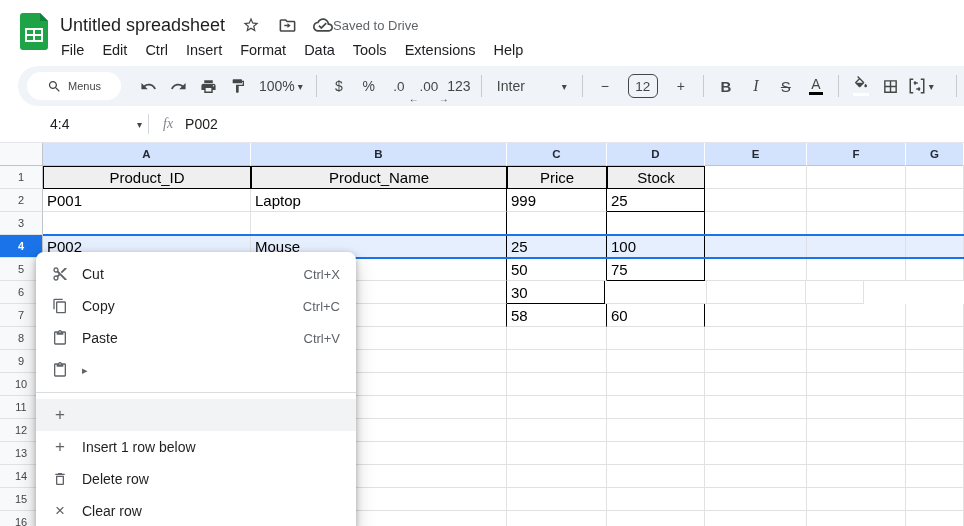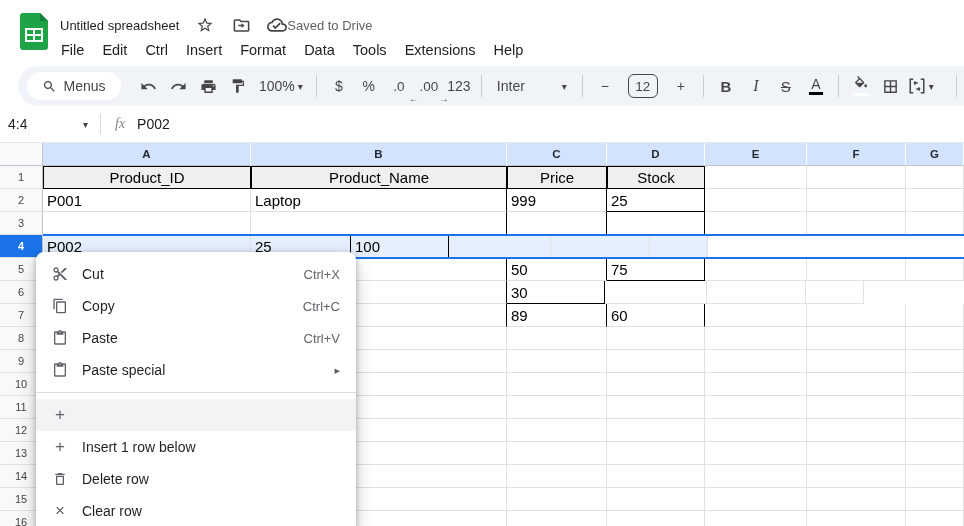--- a/index.html
+++ b/index.html
@@ -3,32 +3,32 @@
 <meta charset="utf-8">
 <style>
   * { margin:0; padding:0; box-sizing:border-box; }
   body { font-family:"Liberation Sans", sans-serif; background:#fff; }
   .screen { position:relative; width:964px; height:526px; overflow:hidden; background:#fff; }
 
   
   .titlebar { position:absolute; left:0; top:0; width:964px; height:66px; background:#fff; }
   .logo { position:absolute; left:20px; top:13px; width:28px; height:37px; }
   .title-row { position:absolute; left:60px; top:12px; height:26px; display:flex; align-items:center; }
-  .doc-title { font-size:13px; color:#1f1f1f; }
+  .doc-title { font-size:18px; color:#1f1f1f; }
   .t-icon { width:20px; height:20px; margin-left:16px; color:#444746; display:flex; align-items:center; justify-content:center; }
   .saved { font-size:13px; color:#5f6368; margin-left:0; }
   .menubar { position:absolute; left:52px; top:38px; height:24px; display:flex; align-items:center; }
   .mitem { font-size:14.5px; color:#202124; padding:2px 9px; border-radius:4px; cursor:default; }
 
   
   .toolbar { position:absolute; left:18px; top:66px; width:946px; height:40px; background:#f0f4f9;
              border-radius:24px 0 0 24px; display:flex; align-items:center; padding-left:9px; color:#444746; }
   .search-pill { width:94px; height:28px; background:#fff; border-radius:14px; display:flex; align-items:center;
                  justify-content:center; gap:6px; margin-right:12px; }
-  .search-pill span { font-size:14px; color:#444746;text-align:right; }
+  .search-pill span { font-size:11px; color:#444746;text-align:right; }
   .tbtn { min-width:30px; height:28px; display:flex; align-items:center; justify-content:center;
           border-radius:4px; font-size:14px; color:#444746; }
   .tdiv { width:1px; height:22px; background:#c7cbd1; margin:0 7px; flex:none; }
   .caret { font-size:10px; color:#444746; margin-left:3px; }
   .zoomc { display:flex; align-items:center; padding:0 6px; font-size:14px; }
   .dec { position:relative; font-size:13.5px; padding:0 4px; }
   .dec .sub { position:absolute; right:-5px; bottom:-4px; font-size:10px; }
   .fontc { display:flex; align-items:center; width:86px; justify-content:space-between; padding:0 8px; font-size:14px; }
   .sizebox { width:30px; height:24px; border:1.5px solid #444746; border-radius:6px; display:flex;
              align-items:center; justify-content:center; font-size:13.5px; margin:0 8px; }
@@ -36,21 +36,21 @@
   .ital-i { font-style:italic; font-family:"Liberation Serif", serif; font-size:16px; }
   .strike-s { text-decoration:line-through; font-size:15px; }
   .acol { display:flex; flex-direction:column; align-items:center; line-height:14px; }
   .acol .bar { width:14px; height:3px; background:#000; margin-top:1px; }
   .fillcol { display:flex; flex-direction:column; align-items:center; }
   .fillcol .bar { width:16px; height:3px; background:#fff; margin-top:1px; }
 
   
   .formulabar { position:absolute; left:0; top:106px; width:964px; height:37px; background:#fff;
                 display:flex; align-items:center; border-bottom:1px solid #e3e6ea; }
-  .namebox { width:96px; display:flex; align-items:center; justify-content:space-between; padding:0 8px; }
+  .namebox { width:96px; display:flex; align-items:center; justify-content:space-between; padding:0 2px;margin-left:48px; }
   .namebox .nb { font-size:14px; color:#202124; }
   .fbdiv { width:1px; height:20px; background:#d5d8dd; margin:0 4px; }
   .fx { font-style:italic; font-family:"Liberation Serif", serif; font-size:14px; color:#80868b; margin:0 12px 0 10px; }
   .fval { font-size:14px; color:#202124; }
 
   
   .grid { position:absolute; left:0; top:143px; width:964px; }
   .gridrow { display:flex; }
   .corner { width:43px; height:23px; background:#f8f9fa; border-right:1px solid #c0c4c9; border-bottom:1px solid #c0c4c9; flex:none; }
   .colhead { height:23px; background:#d3e3fd; color:#232a33; font-size:11.5px; font-weight:bold;
@@ -262,20 +262,21 @@
         <div class="cell vb" style="width: 256px;"></div>
         <div class="cell vb" style="width: 100px;"></div>
         <div class="cell vb" style="width: 98px;"></div>
         <div class="cell" style="width: 102px;"></div>
         <div class="cell" style="width: 99px;"></div>
         <div class="cell" style="width: 58px;"></div>
       </div>
       <div class="gridrow">
         <div class="rowhead selh">4</div>
         <div class="cell sel" style="width: 208px;">P002</div>
+        <div class="cell vb sel" style="width: 256px;">Mouse</div>
         <div class="cell vb sel" style="width: 100px;">25</div>
         <div class="cell vb sel" style="width: 98px;">100</div>
         <div class="cell sel" style="width: 102px;"></div>
         <div class="cell sel" style="width: 99px;"></div>
         <div class="cell sel" style="width: 58px;"></div>
       </div>
       <div class="gridrow">
         <div class="rowhead">5</div>
         <div class="cell" style="width: 208px;"></div>
         <div class="cell vb" style="width: 256px;"></div>
@@ -291,21 +292,21 @@
         <div class="cell vb" style="width: 256px;"></div>
         <div class="cell vb bb" style="width: 98px;">30</div>
         <div class="cell" style="width: 102px;"></div>
         <div class="cell" style="width: 99px;"></div>
         <div class="cell" style="width: 58px;"></div>
       </div>
       <div class="gridrow">
         <div class="rowhead">7</div>
         <div class="cell" style="width: 208px;"></div>
         <div class="cell vb" style="width: 256px;"></div>
-        <div class="cell vb" style="width: 100px;">89</div>
+        <div class="cell vb" style="width: 100px;">58</div>
         <div class="cell vb" style="width: 98px;">60</div>
         <div class="cell" style="width: 102px;"></div>
         <div class="cell" style="width: 99px;"></div>
         <div class="cell" style="width: 58px;"></div>
       </div>
       <div class="gridrow">
         <div class="rowhead">8</div>
         <div class="cell" style="width: 208px;"></div>
         <div class="cell" style="width: 256px;"></div>
         <div class="cell" style="width: 100px;"></div>
@@ -424,21 +425,20 @@
         </span>
         <span class="lbl">Paste</span>
         <span class="sc">Ctrl+V</span>
       </div>
       <div class="ctxitem">
         <span class="mi">
           <svg width="16" height="16" viewBox="0 0 24 24" fill="#5f6368">
             <path d="M19 2h-4.18C14.4.84 13.3 0 12 0c-1.3 0-2.4.84-2.82 2H5c-1.1 0-2 .9-2 2v16c0 1.1.9 2 2 2h14c1.1 0 2-.9 2-2V4c0-1.1-.9-2-2-2zm-7 0c.55 0 1 .45 1 1s-.45 1-1 1-1-.45-1-1 .45-1 1-1zm7 18H5V4h2v3h10V4h2v16z"></path>
           </svg>
         </span>
-        <span class="lbl">Paste special</span>
         <span class="sub">▸</span>
       </div>
       <div class="ctxsep"></div>
       <div class="ctxitem hover">
         <span class="mi">+</span>
       </div>
       <div class="ctxitem">
         <span class="mi">+</span>
         <span class="lbl">Insert 1 row below</span>
       </div>

